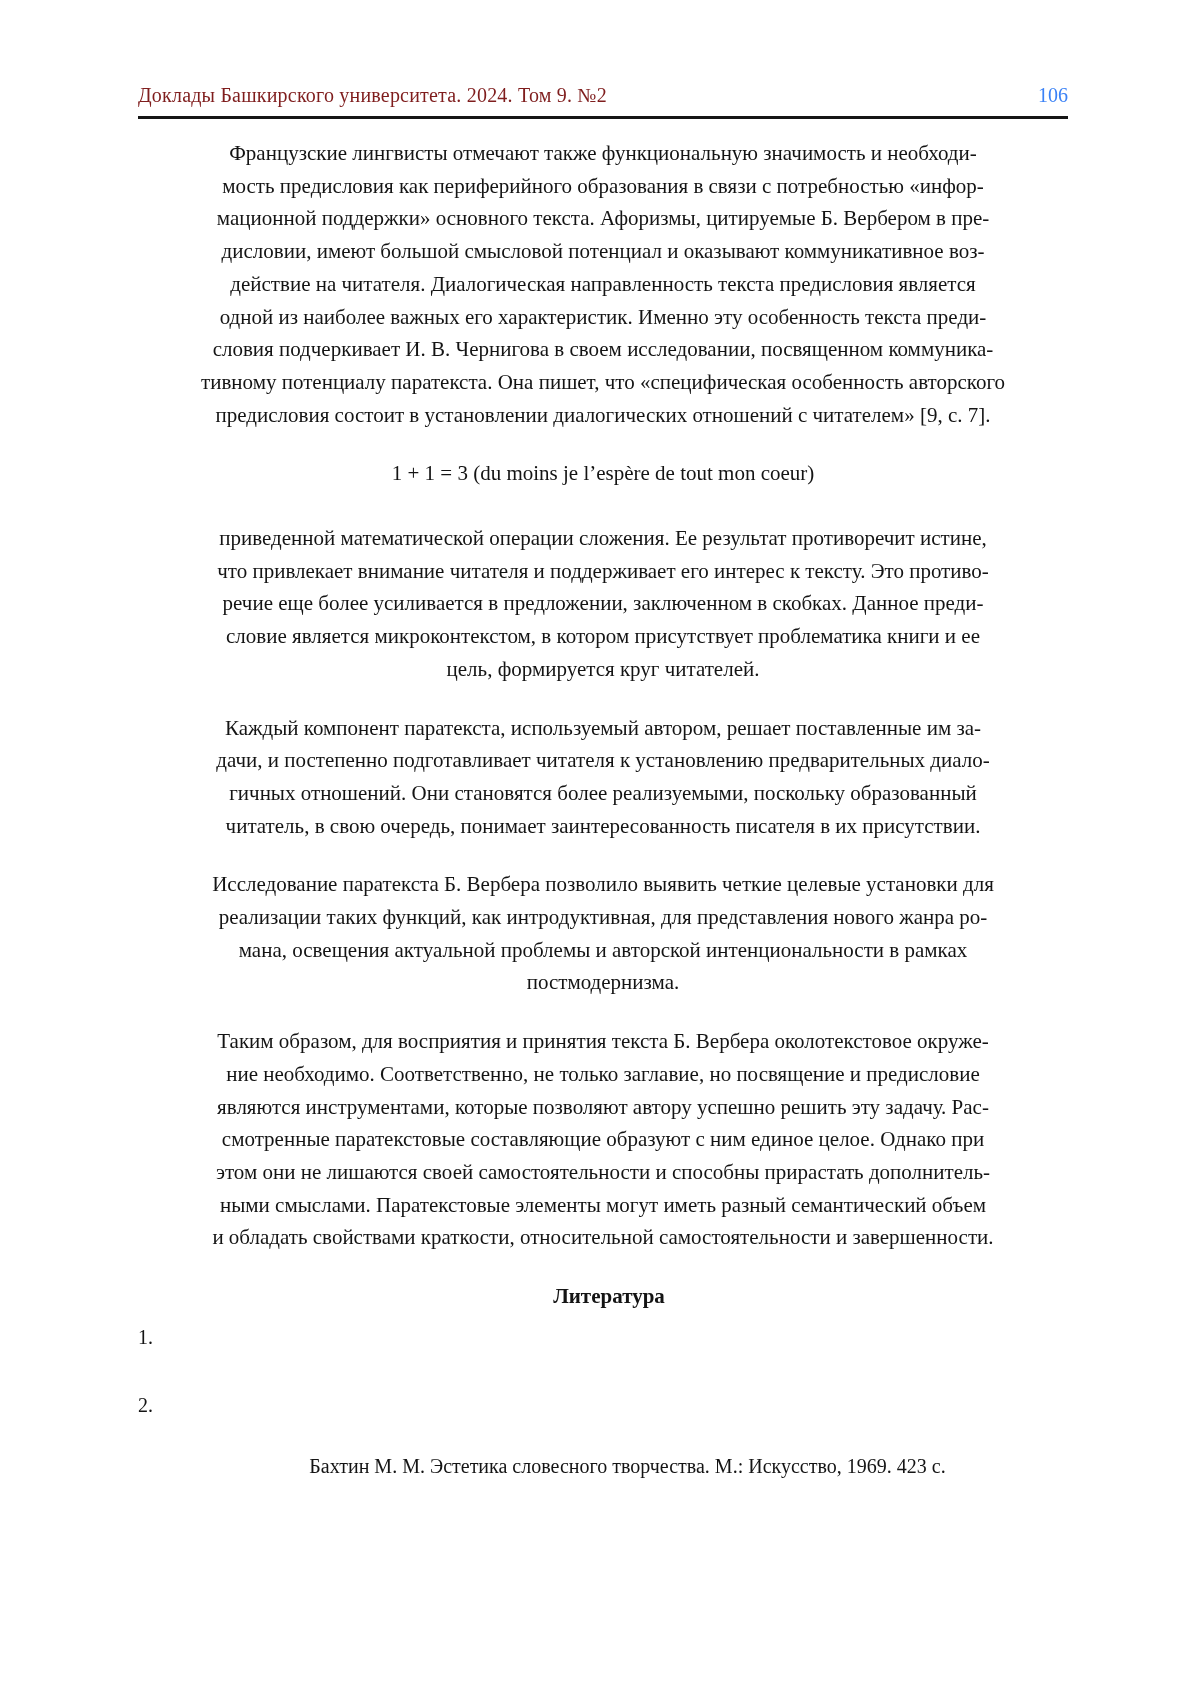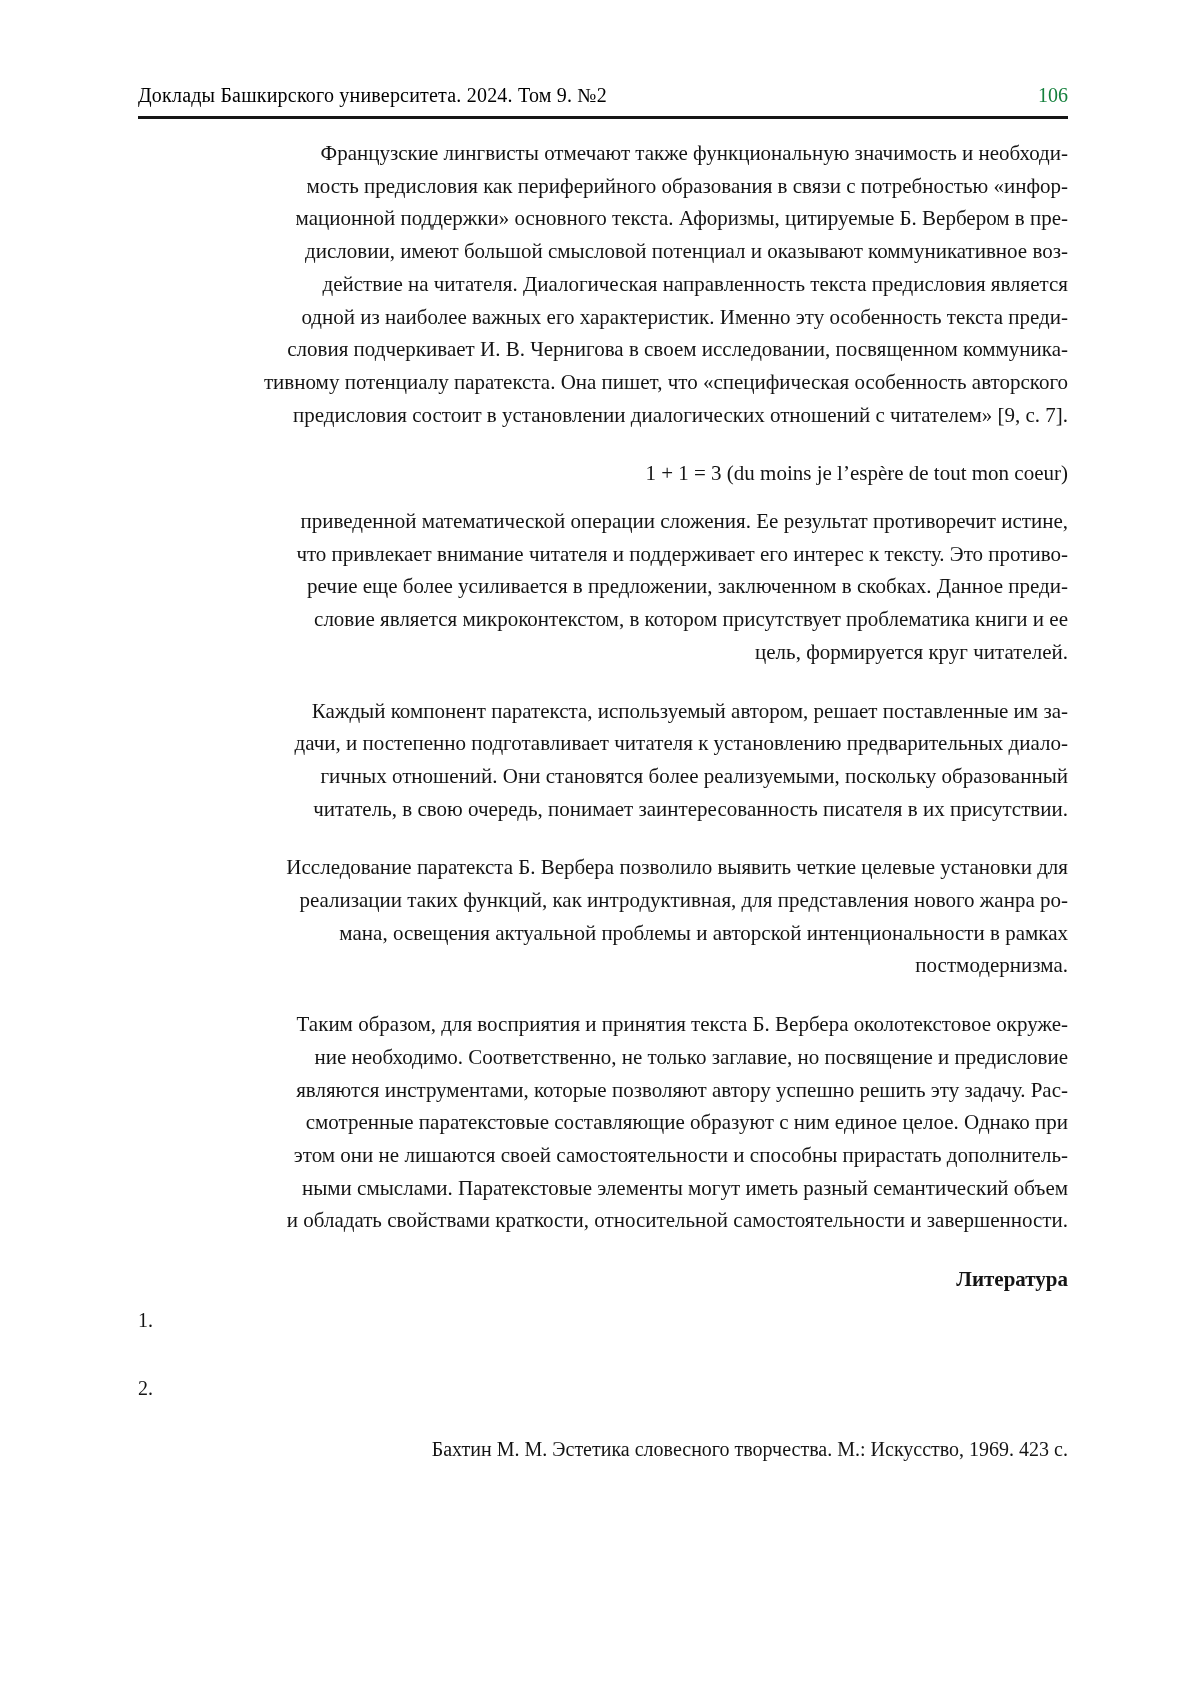--- a/index.html
+++ b/index.html
@@ -23,38 +23,38 @@
   }
   .page-header {
     display: flex;
     justify-content: space-between;
     align-items: baseline;
     font-size: 20px;
     padding-bottom: 9px;
     border-bottom: 3px solid #161616;
   }
   .journal-title {
-    color: #000000;
+    color: #7f1d1d;
     letter-spacing: 0.2px;
   }
   .page-number {
-    color: #15803d;
+    color: #3b82f6;
   }
   .body-text {
     margin-top: 18px;
     font-size: 21px;
     line-height: 32.7px;
-    text-align: right;
+    text-align: center;
   }
   .body-text p {
     margin: 0 0 26px 0;
     white-space: pre-line;
   }
   .body-text p.formula {
-    margin-bottom: 15px;
+    margin-bottom: 32px;
   }
   .lit-heading {
     font-size: 21px;
     font-weight: bold;
     margin: 10px 0 9px 12px;
     line-height: 33px;
   }
   .refs {
     list-style: none;
     margin: 0;

